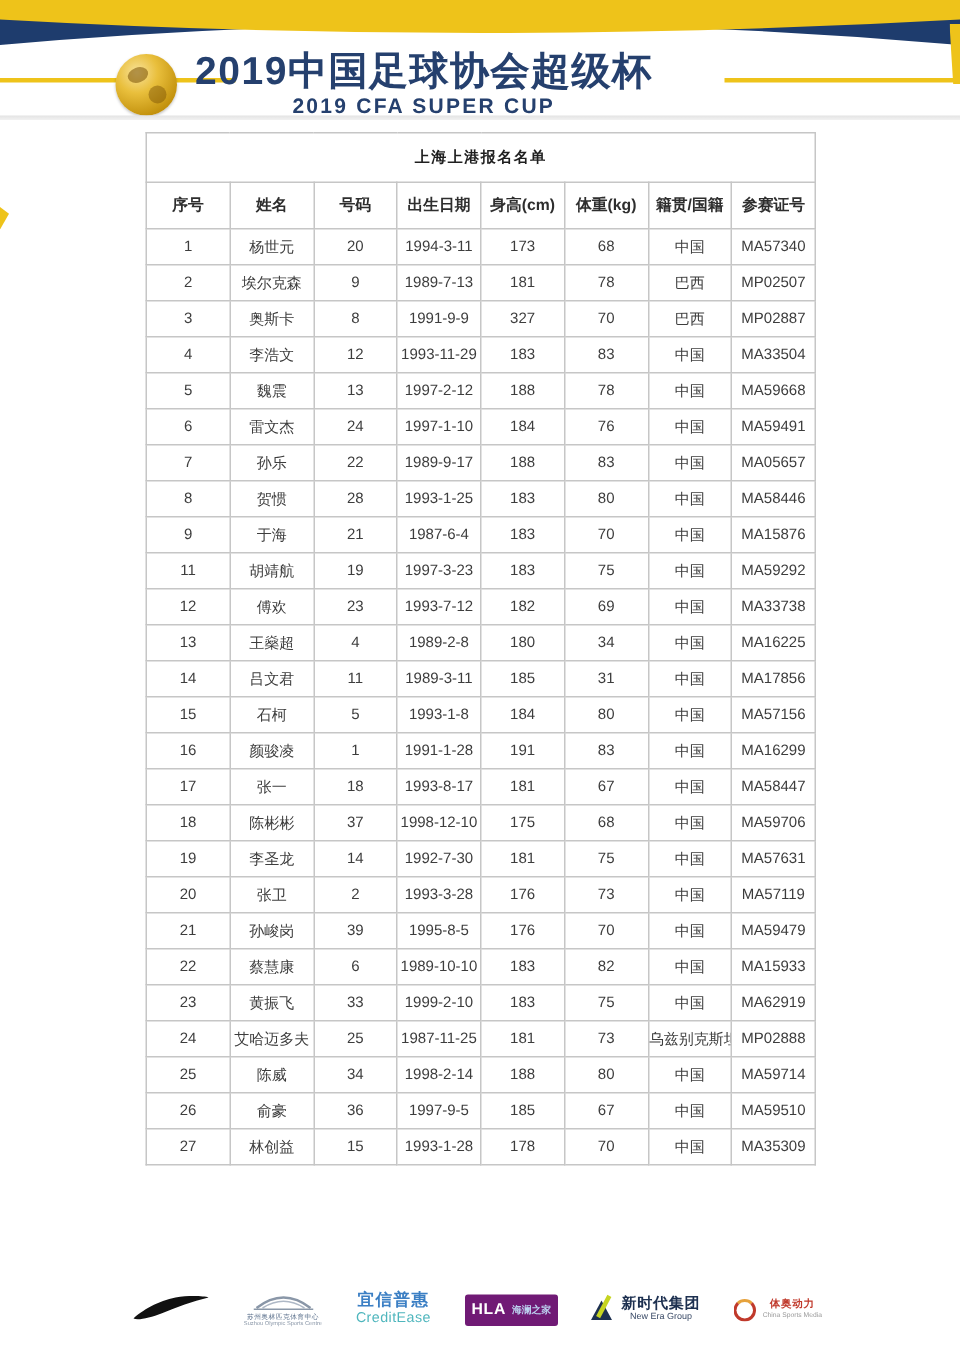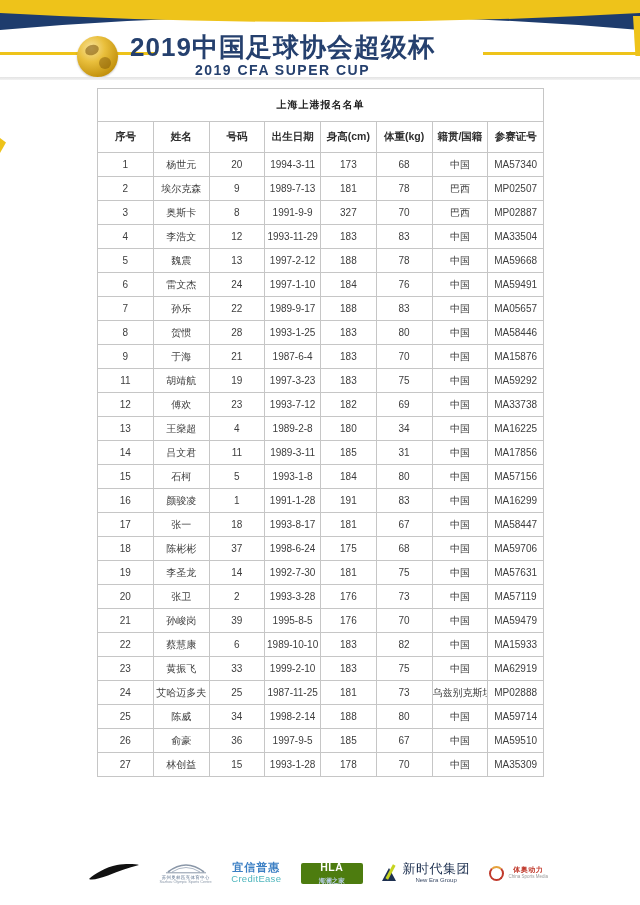--- a/index.html
+++ b/index.html
@@ -45,43 +45,43 @@
     font-family:"Liberation Sans","DejaVu Sans",sans-serif; }
   .roster th, .roster td { border:1px solid #c6c6c6; text-align:center; vertical-align:middle;
     overflow:hidden; white-space:nowrap; }
   .roster .title-cell { height:33px; font-size:10px; font-weight:bold; color:#1f1f1f; letter-spacing:1px; }
   .roster thead th { height:31px; font-size:10.5px; font-weight:bold; color:#2e2e2e; }
   .roster tbody td { height:24px; font-size:10px; color:#3d3d3d; }
 
   
   .sponsors { position:absolute; top:852px; left:88px; width:460px; height:42px;
     display:flex; align-items:center; justify-content:space-between; }
-  .sponsor { display:flex; align-items:center; gap:4px; }
+  .sponsor { display:flex; align-items:flex-start; gap:4px; }
   .stack { display:flex; flex-direction:column; align-items:center; line-height:1.15; }
 
   .nike-swoosh { width:52px; height:18px; display:block; }
 
   .suzhou .arena { width:40px; height:12px; display:block; margin-bottom:1px; }
   .suzhou .zh { font-size:4.5px; color:#5b708c; letter-spacing:.3px; }
   .suzhou .en { font-size:3.8px; color:#8a97a8; }
 
   .creditease .zh { font-size:11px; font-weight:bold; color:#3b7fc4; letter-spacing:1px; }
   .creditease .en { font-size:9.5px; color:#4fb6bd; letter-spacing:.3px; }
 
-  .hla-box { background:#4d7c0f; border-radius:2px; width:62px; height:21px;
-    display:flex; align-items:center; justify-content:center; gap:4px;flex-direction:column; }
+  .hla-box { background:#701a75; border-radius:2px; width:62px; height:21px;
+    display:flex; align-items:center; justify-content:center; gap:4px; }
   .hla-box .hla { color:#ffffff; font-weight:bold; font-size:10.5px; letter-spacing:.5px; }
   .hla-box .zh { color:#bcd2f0; font-size:6.5px; font-weight:bold; }
 
   .newera .mark { width:16px; height:16px; position:relative; }
   .newera .mark .tri { position:absolute; left:0; bottom:0; width:0; height:0;
     border-left:7px solid transparent; border-right:7px solid transparent; border-bottom:13px solid #1d3050; }
   .newera .mark .slash { position:absolute; left:7px; bottom:1px; width:3px; height:16px;
     background:#c6d420; transform:rotate(28deg); }
-  .newera .zh { font-size:13px; font-weight:normal; color:#1d3050; letter-spacing:.5px; }
+  .newera .zh { font-size:10px; font-weight:bold; color:#1d3050; letter-spacing:.5px; }
   .newera .en { font-size:6px; color:#3a4a66; }
 
   .tiao .ring { width:15px; height:15px; border-radius:50%; border:2.5px solid #c0392b;
     border-top-color:#e6a23c; position:relative; }
   .tiao .zh { font-size:7px; font-weight:bold; color:#c0392b; letter-spacing:.5px; }
   .tiao .en { font-size:4.5px; color:#9a9a9a; }
 </style>
 </head>
 <body>
 
@@ -277,21 +277,21 @@
         <td>1993-8-17</td>
         <td>181</td>
         <td>67</td>
         <td>中国</td>
         <td>MA58447</td>
       </tr>
       <tr>
         <td>18</td>
         <td>陈彬彬</td>
         <td>37</td>
-        <td>1998-6-24</td>
+        <td>1998-12-10</td>
         <td>175</td>
         <td>68</td>
         <td>中国</td>
         <td>MA59706</td>
       </tr>
       <tr>
         <td>19</td>
         <td>李圣龙</td>
         <td>14</td>
         <td>1992-7-30</td>

